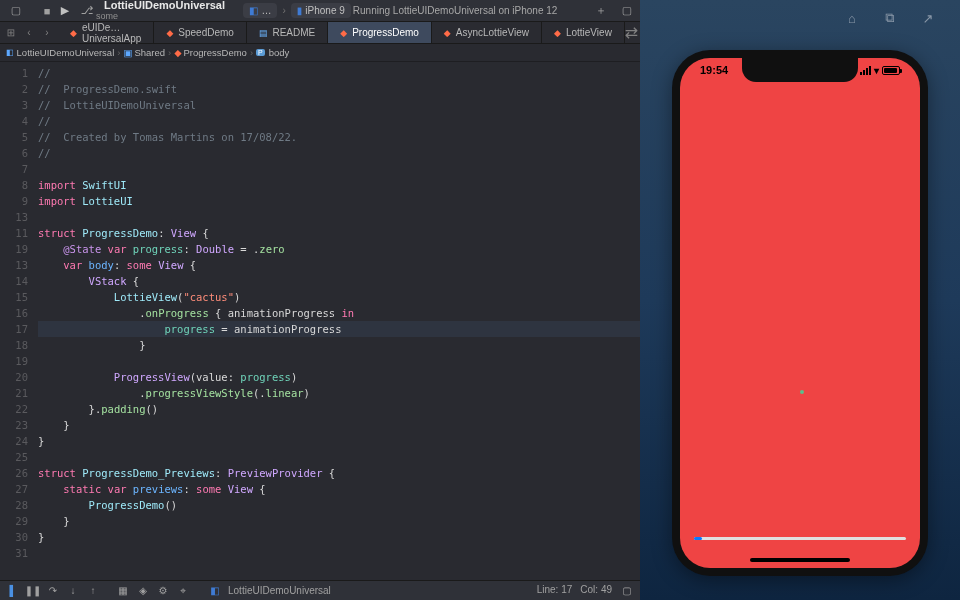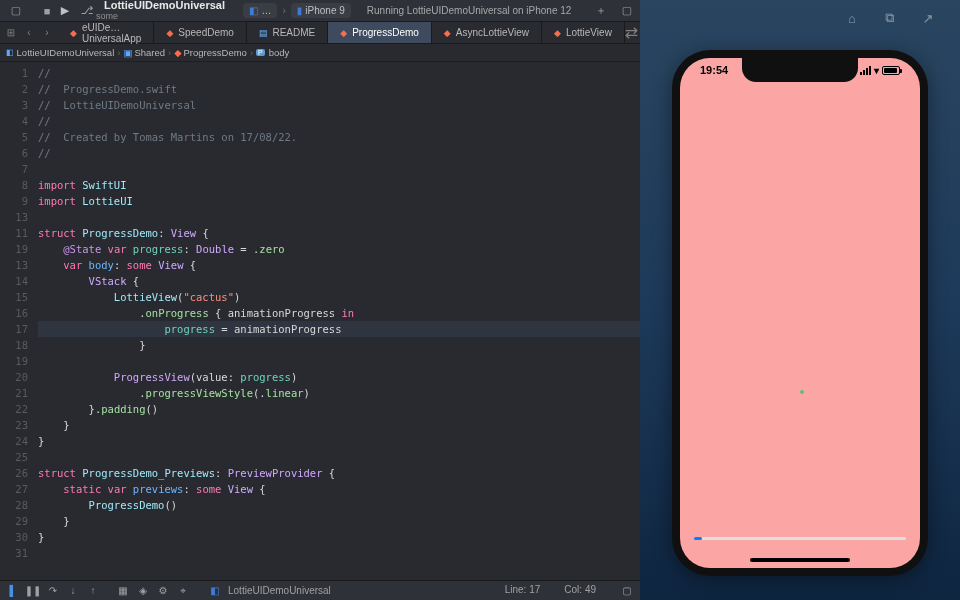--- a/index.html
+++ b/index.html
@@ -11,21 +11,21 @@
     .toolbar { height: 22px; background: #2f3138; display: flex; align-items: center; padding: 0 4px; border-bottom: 1px solid #1a1a1a; }
     .tb-icon { width: 18px; height: 18px; display: flex; align-items: center; justify-content: center; color: #a0a0a0; font-size: 11px; }
     .tb-icon.sq { margin: 0 3px; }
     .tb-sep { width: 10px; }
     .run-icon { color: #c0c0c0; }
     .project-title { margin-left: 8px; color: #e8e8e8; font-size: 11px; font-weight: 600; line-height: 1; }
     .project-sub { color: #909090; font-size: 9px; line-height: 1; margin-top: 1px; }
     .project-col { display: flex; flex-direction: column; }
     .scheme-dest { margin-left: 18px; display: flex; align-items: center; gap: 5px; font-size: 10px; color: #c0c0c0; }
     .scheme-pill { background: #3b3d45; border-radius: 4px; padding: 2px 6px; display: flex; align-items: center; gap: 3px; }
-    .status-msg { margin-left: 16px; font-size: 10px; color: #a8a8a8; }
+    .status-msg { margin-left: 2px; font-size: 10px; color: #a8a8a8; }
     .toolbar-right { margin-left: auto; display: flex; align-items: center; gap: 8px; color: #a0a0a0; }
 
     
     .tab-row { height: 22px; background: #2a2b31; display: flex; align-items: stretch; border-bottom: 1px solid #1a1a1a; }
     .nav-icons { display: flex; align-items: center; padding: 0 3px; gap: 2px; }
     .nav-icons .ic { width: 16px; height: 16px; color: #808080; font-size: 10px; display: flex; align-items: center; justify-content: center; }
     .tab { display: flex; align-items: center; padding: 0 12px; font-size: 10px; color: #b8b8b8; border-right: 1px solid #1a1a1a; gap: 5px; }
     .tab.active { background: #3e4a5e; color: #fff; }
     .tab .swift-ic { color: #ff6b47; font-size: 9px; }
     .tab .md-ic { color: #6cb5ff; font-size: 9px; }
@@ -54,29 +54,29 @@
     .en { color: #a4e1a0; }
     .st { color: #ff8d7a; }
     .pu { color: #d8d8d8; }
     .xc { color: #d0a8ff; text-align: right; }
     .hl-line { background: #2e3440; }
 
     
     .bottom-bar { height: 20px; background: #2f3138; border-top: 1px solid #1a1a1a; display: flex; align-items: center; padding: 0 6px; font-size: 10px; color: #a0a0a0; gap: 6px; }
     .bb-ic { width: 14px; height: 14px; display: flex; align-items: center; justify-content: center; font-size: 10px; }
     .bb-blue { color: #4a90e2; }
-    .bb-right { margin-left: auto; display: flex; gap: 24px; }
+    .bb-right { margin-left: auto; display: flex; gap: 8px; }
 
     
     .dock-icons { position: absolute; top: 10px; right: 24px; display: flex; gap: 22px; color: #8a98a8; }
     .dock-icons .di { width: 16px; height: 16px; font-size: 13px; display: flex; align-items: center; justify-content: center; }
 
     
     .phone { position: absolute; top: 50px; left: 32px; width: 256px; height: 526px; background: #101010; border-radius: 38px; padding: 8px; box-shadow: 0 4px 20px rgba(0,0,0,0.4); }
-    .phone-screen { width: 100%; height: 100%; background: #fca5a5; border-radius: 30px; position: relative; overflow: hidden; }
+    .phone-screen { width: 100%; height: 100%; background: #ef4444; border-radius: 30px; position: relative; overflow: hidden; }
     .notch { position: absolute; top: 0; left: 50%; transform: translateX(-50%); width: 116px; height: 24px; background: #101010; border-radius: 0 0 14px 14px; z-index: 5; }
     .status-bar { position: absolute; top: 6px; left: 0; right: 0; display: flex; justify-content: space-between; padding: 0 20px; font-size: 11px; font-weight: 600; color: #000; z-index: 3; }
     .status-right { display: flex; align-items: center; gap: 3px; }
     .sig { display: flex; gap: 1px; align-items: flex-end; }
     .sig i { width: 2px; background: #000; display: block; }
     .sig i:nth-child(1){height:3px} .sig i:nth-child(2){height:5px} .sig i:nth-child(3){height:7px} .sig i:nth-child(4){height:9px}
     .wifi { font-size: 10px; }
     .batt { width: 18px; height: 9px; border: 1px solid #000; border-radius: 2px; position: relative; }
     .batt::after { content:''; position:absolute; right:-3px; top:2px; width:2px; height:4px; background:#000; border-radius:0 1px 1px 0; }
     .batt-fill { position: absolute; left:1px; top:1px; bottom:1px; width: 13px; background:#000; border-radius:1px; }

